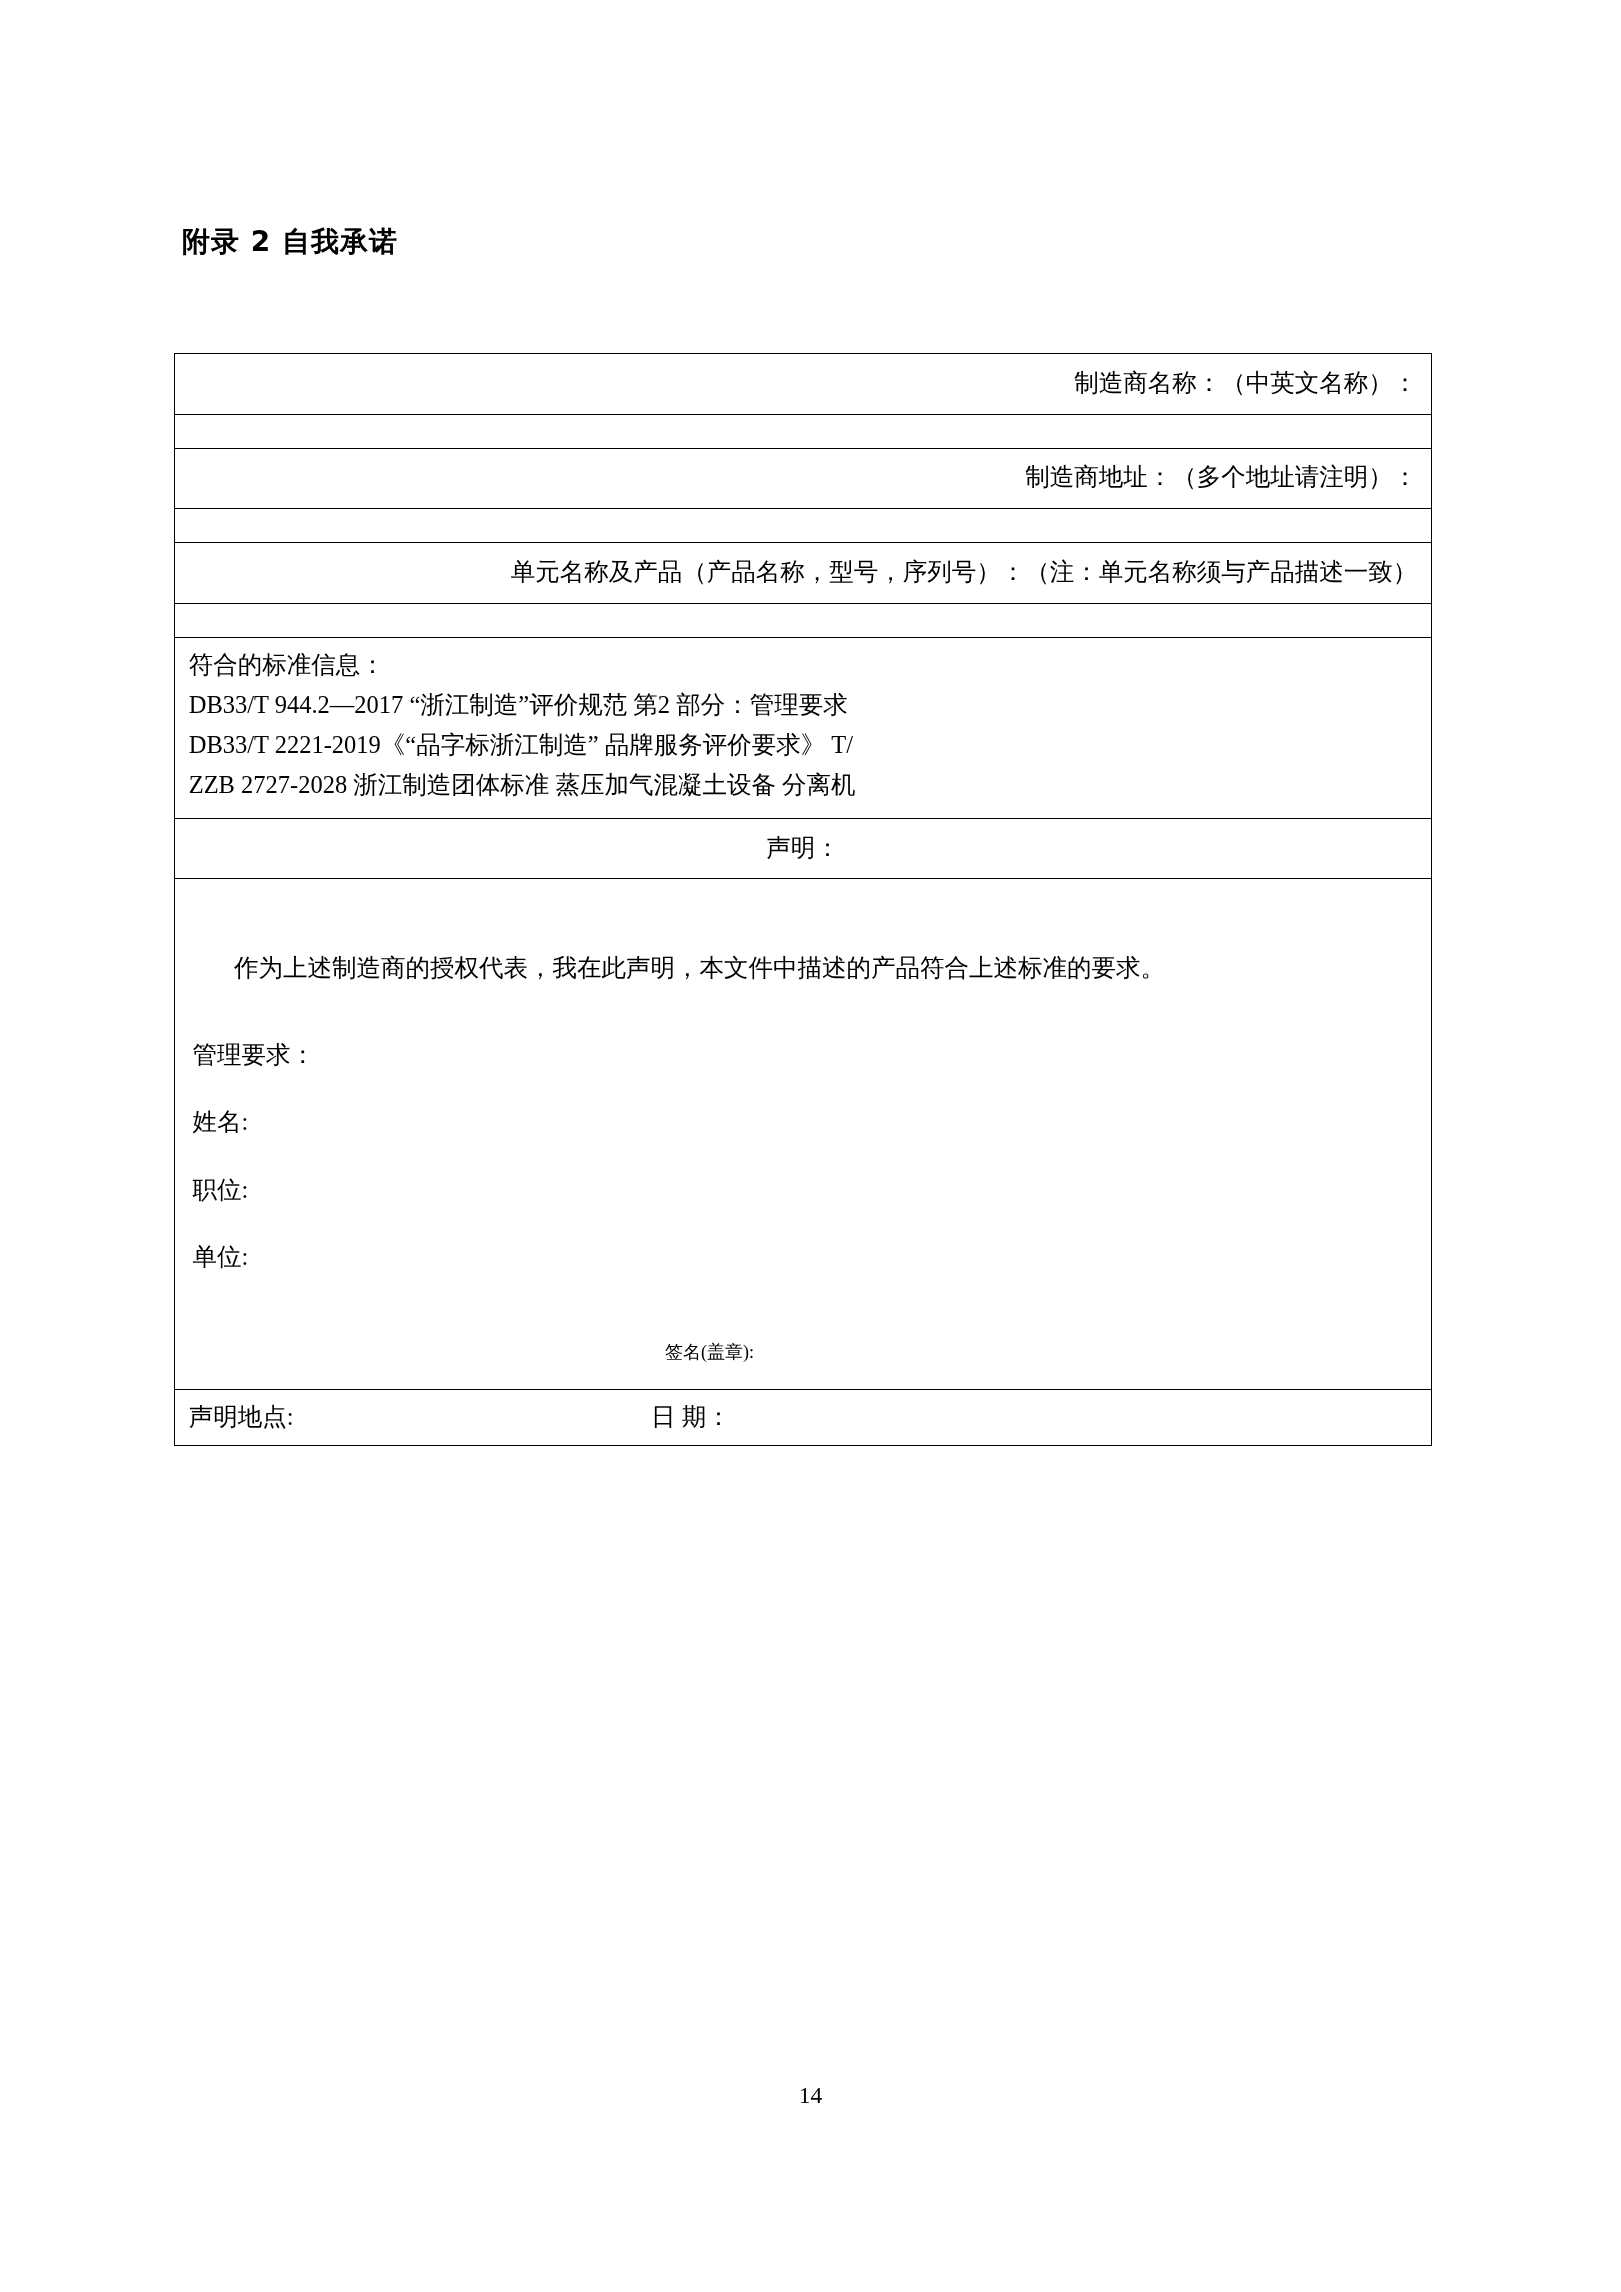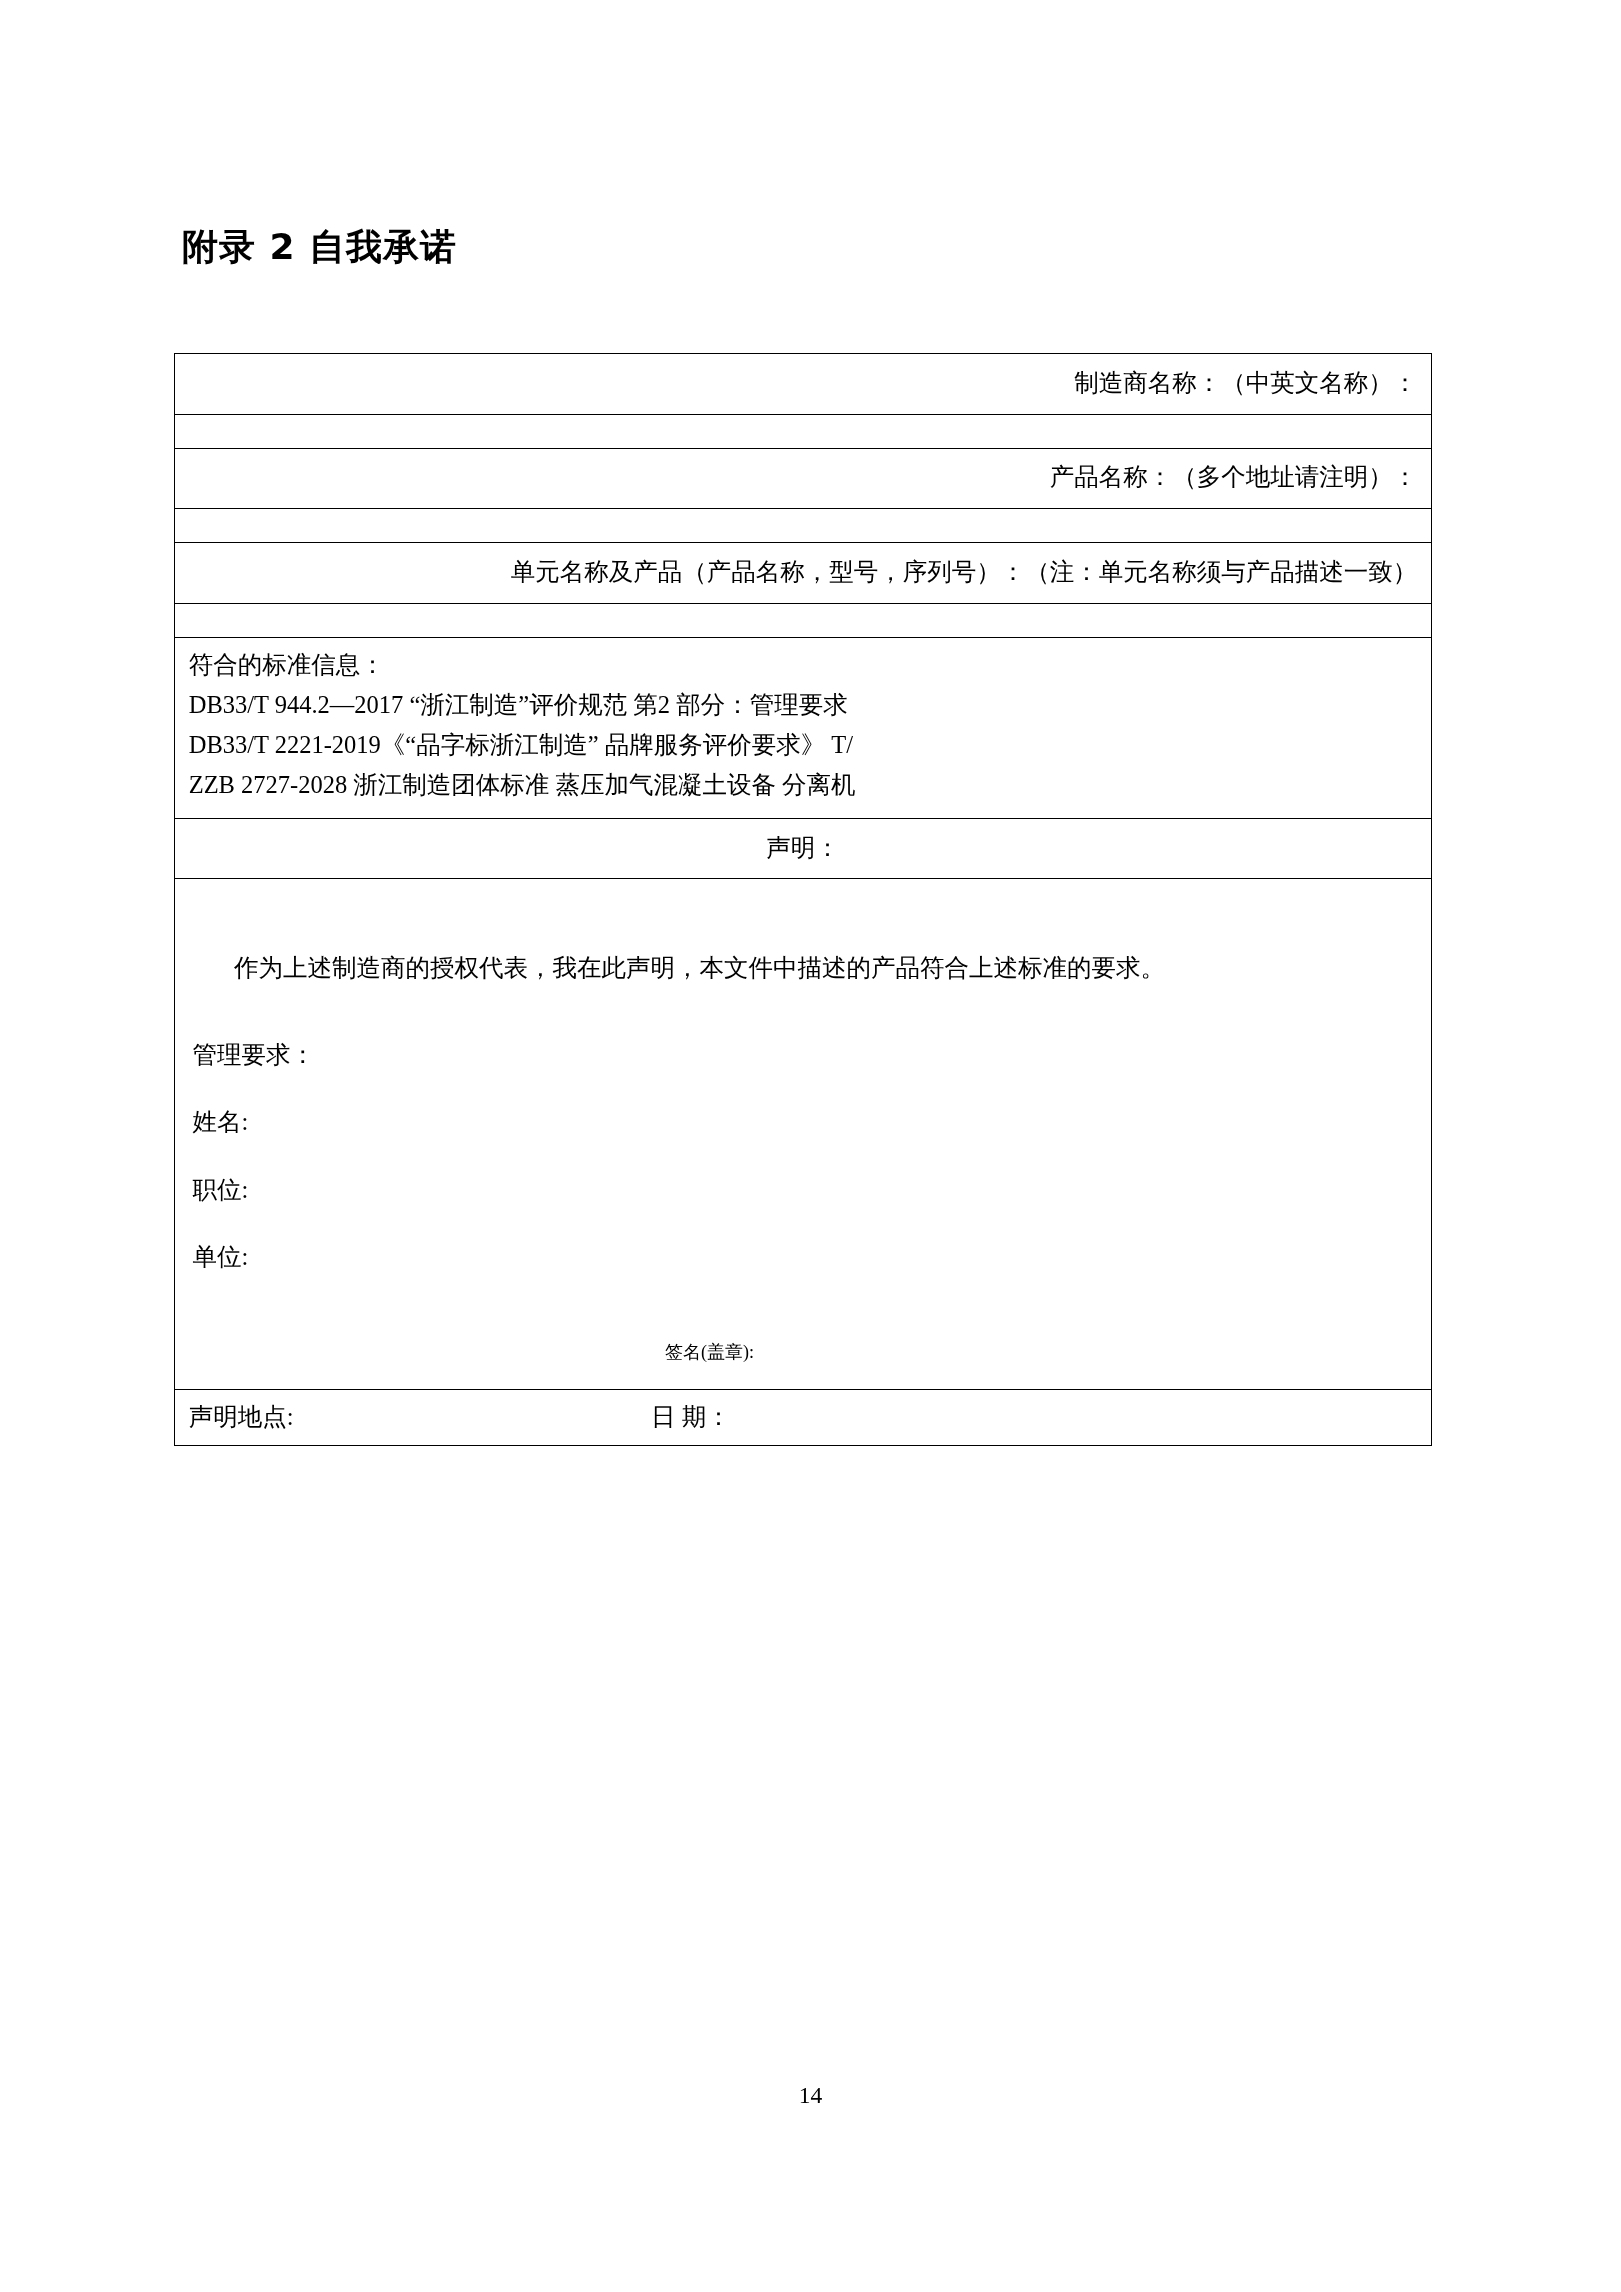--- a/index.html
+++ b/index.html
@@ -21,21 +21,21 @@
     top: 0;
     width: 1621px;
     height: 2293px;
   }
   .title {
     position: absolute;
     left: 182px;
     top: 223px;
     font-family: "DejaVu Sans", "Liberation Sans", sans-serif;
     font-weight: bold;
-    font-size: 36px;
+    font-size: 28px;
     letter-spacing: 1px;
     white-space: nowrap;
   }
   .doc-table {
     position: absolute;
     left: 174px;
     top: 353px;
     width: 1257px;
     border-collapse: collapse;
     table-layout: fixed;
@@ -141,21 +141,21 @@
           <div class="cell-pad nowrap">制造商名称：（中英文名称）：</div>
         </td>
       </tr>
       <tr>
         <td class="row-blank2">
           <div class="cell-pad"></div>
         </td>
       </tr>
       <tr>
         <td class="row-label">
-          <div class="cell-pad nowrap">产品名称：（多个地址请注明）：</div>
+          <div class="cell-pad nowrap">制造商地址：（多个地址请注明）：</div>
         </td>
       </tr>
       <tr>
         <td class="row-blank2">
           <div class="cell-pad"></div>
         </td>
       </tr>
       <tr>
         <td class="row-label">
           <div class="cell-pad nowrap">单元名称及产品（产品名称，型号，序列号）：（注：单元名称须与产品描述一致）</div>

